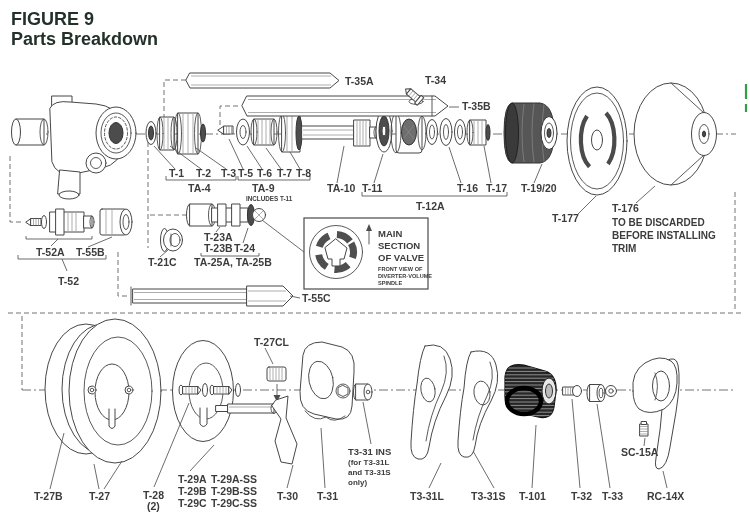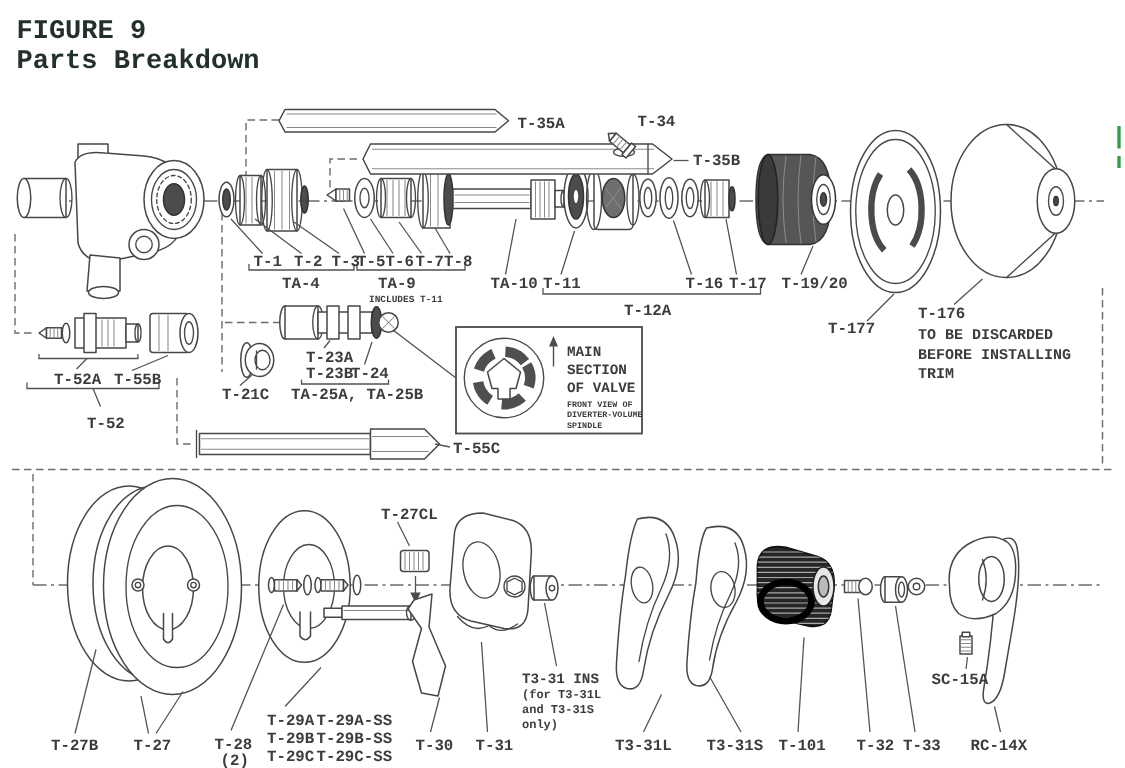--- a/index.html
+++ b/index.html
@@ -1,17 +1,17 @@
 <!DOCTYPE html>
 <html><head>
 <meta charset="utf-8">
 <style>
   html,body{margin:0;padding:0;background:#e8e8e8;}
   .page{position:relative;width:750px;height:512px;background:#ffffff;overflow:hidden;
-        font-family:Liberation Mono, monospace;}
+        font-family:Liberation Sans, sans-serif;}
   svg{position:absolute;left:0;top:0;}
   .p  {stroke:#474747;stroke-width:1;fill:#fff;stroke-linejoin:round;stroke-linecap:round;}
   .n  {stroke:#474747;stroke-width:.9;fill:none;stroke-linecap:round;}
   .nl {stroke:#8a8a8a;stroke-width:.7;fill:none;}
   .d  {stroke:#6c6c6c;stroke-width:.95;fill:none;stroke-dasharray:5 3;}
   .dc {stroke:#6c6c6c;stroke-width:.95;fill:none;stroke-dasharray:9 3 2 3;}
   .k  {fill:#4c4c4c;stroke:none;}
   .dkf{fill:#4c4c4c;stroke:#333;stroke-width:1;}
   .ln {stroke:#525252;stroke-width:.85;fill:none;}
   .thick{stroke:#4a4a4a;stroke-width:4.2;fill:none;}

